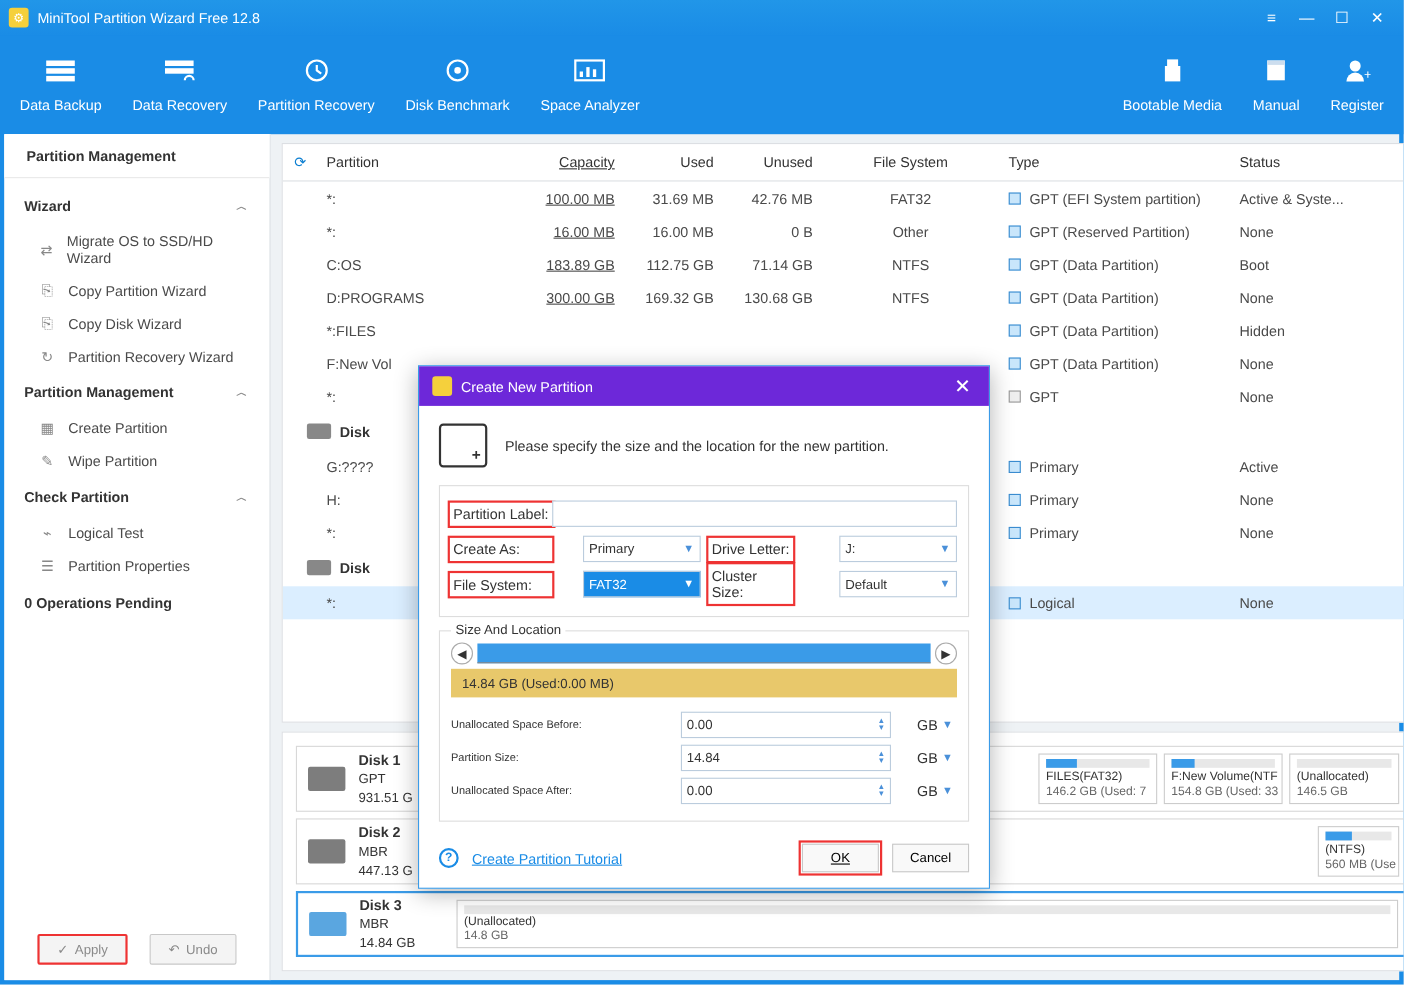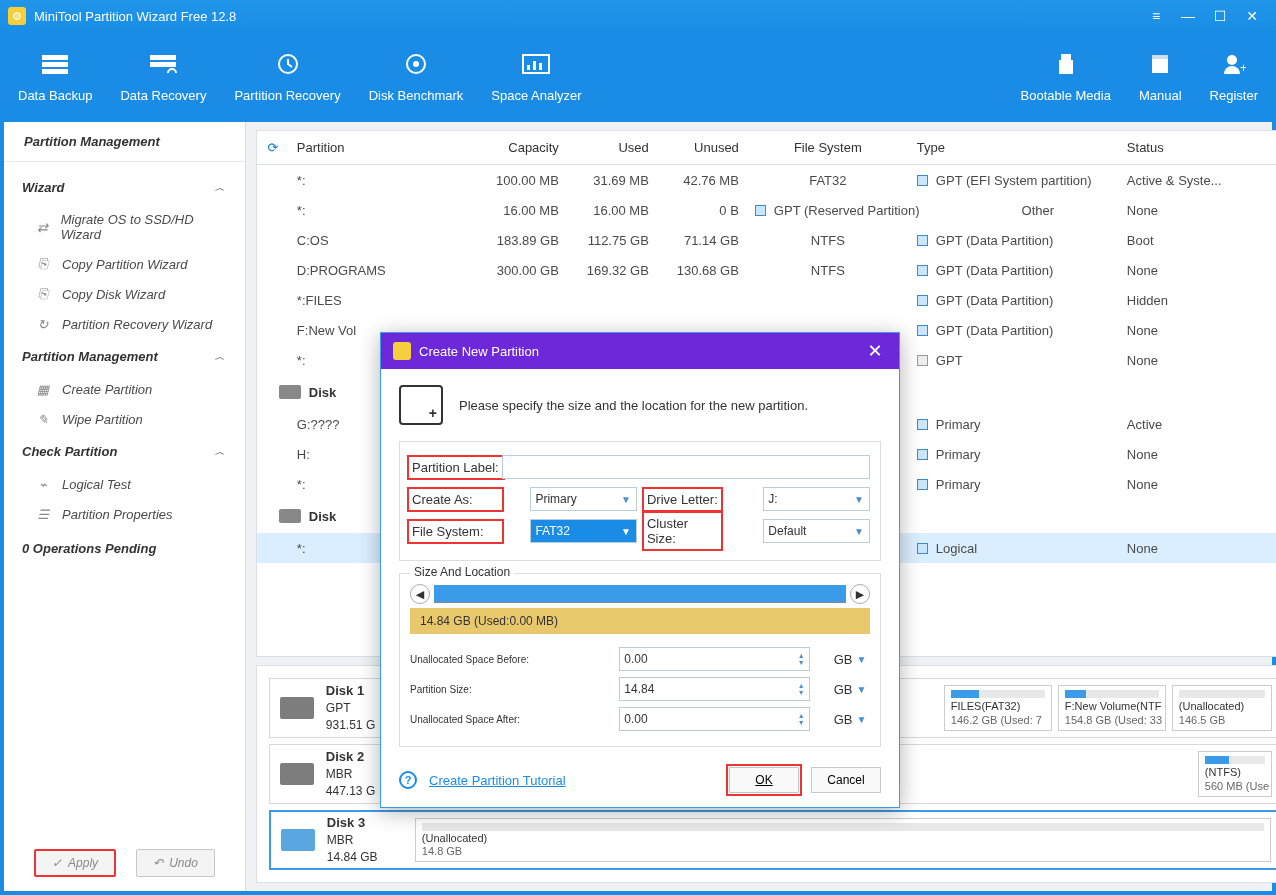--- a/index.html
+++ b/index.html
@@ -14,21 +14,21 @@
 
 .toolbar { height: 90px; background: #1a8ce6; display: flex; align-items: center; padding: 0 4px; color: #fff; }
 .toolbar .tb-item { display: flex; flex-direction: column; align-items: center; padding: 10px 14px; font-size: 13px; cursor: pointer; }
 .toolbar .tb-item .tb-icon { width: 32px; height: 24px; margin-bottom: 12px; display: flex; align-items: center; justify-content: center; }
 .toolbar .tb-spacer { flex: 1; }
 
 
 .main { position: absolute; top: 122px; left: 4px; right: 4px; bottom: 4px; background: #eef2f5; display: flex; }
 
 
-.left-panel { width: 250px; background: #fff; border-right: 1px solid #d8dde2; display: flex; flex-direction: column; font-style: italic; }
+.left-panel { width: 250px; background: #fff; border-right: 1px solid #d8dde2; display: flex; flex-direction: column; }
 .tab-header { height: 40px; display: flex; align-items: center; padding: 0 20px; font-size: 13px; font-weight: 600; color: #333; background: #fff; border-bottom: 1px solid #e8e8e8; }
 .left-content { flex: 1; overflow-y: auto; padding: 8px 0; position: relative; }
 .section-head { display: flex; align-items: center; justify-content: space-between; padding: 10px 20px 10px 18px; font-size: 13px; font-weight: 600; color: #333; cursor: pointer; }
 .section-head .chev { font-size: 10px; color: #888; }
 .menu-item { display: flex; align-items: center; padding: 7px 20px 7px 30px; font-size: 13px; color: #4a4a4a; cursor: pointer; }
 .menu-item .mi-icon { width: 18px; height: 16px; margin-right: 10px; display: inline-flex; align-items:center; justify-content:center; color:#888; font-size:13px; }
 .ops-pending { padding: 12px 18px; font-size: 13px; font-weight: 600; color: #333; }
 
 
 .bottom-btns { height: 56px; display: flex; align-items: center; gap: 20px; padding: 0 30px; }
@@ -37,21 +37,21 @@
 
 
 .right-panel { flex: 1; display: flex; flex-direction: column; padding: 8px 10px; gap: 8px; }
 
 
 .ptable-wrap { flex: 1; background: #fff; border: 1px solid #dcdfe3; position: relative; overflow: hidden; }
 .ptable-head { display: flex; height: 34px; border-bottom: 1px solid #dcdfe3; font-size: 13px; color: #333; align-items: center; }
 .ptable-head .refresh { width: 32px; display:flex; align-items:center; justify-content:center; color:#0b7ed1; cursor:pointer; }
 .col { padding: 0 8px; display: flex; align-items: center; height: 100%; }
 .c-partition { flex: 0 0 168px; }
-.c-capacity { flex: 0 0 110px; justify-content: flex-end; }
+.c-capacity { flex: 0 0 110px; justify-content: flex-end; text-decoration: underline; }
 .c-used { flex: 0 0 90px; justify-content: flex-end; }
 .c-unused { flex: 0 0 90px; justify-content: flex-end; }
 .c-fs { flex: 0 0 162px; justify-content: center; }
 .c-type { flex: 0 0 210px; }
 .c-type .sq { width:11px; height:11px; border:1px solid #3a8cd0; background:#c9e6fb; margin-right:8px; display:inline-block; }
 .c-type .sq.gray { border-color:#999; background:#eee; }
 .c-status { flex: 1; }
 .ptable-body { font-size: 13px; color: #4a4a4a; }
 .prow { display: flex; height: 30px; align-items: center; }
 .prow.selected { background: #dbeeff; }
@@ -293,22 +293,22 @@
       <span class="col c-fs">FAT32</span>
       <span class="col c-type"><span class="sq "></span>GPT (EFI System partition)</span>
       <span class="col c-status">Active &amp; Syste...</span>
     </div>
           <div class="prow ">
       <span class="indent"></span>
       <span class="col c-partition">*:</span>
       <span class="col c-capacity">16.00 MB</span>
       <span class="col c-used">16.00 MB</span>
       <span class="col c-unused">0 B</span>
+      <span class="col c-fs">Other</span>
       <span class="col c-type"><span class="sq "></span>GPT (Reserved Partition)</span>
-      <span class="col c-fs">Other</span>
       <span class="col c-status">None</span>
     </div>
           <div class="prow ">
       <span class="indent"></span>
       <span class="col c-partition">C:OS</span>
       <span class="col c-capacity">183.89 GB</span>
       <span class="col c-used">112.75 GB</span>
       <span class="col c-unused">71.14 GB</span>
       <span class="col c-fs">NTFS</span>
       <span class="col c-type"><span class="sq "></span>GPT (Data Partition)</span>

